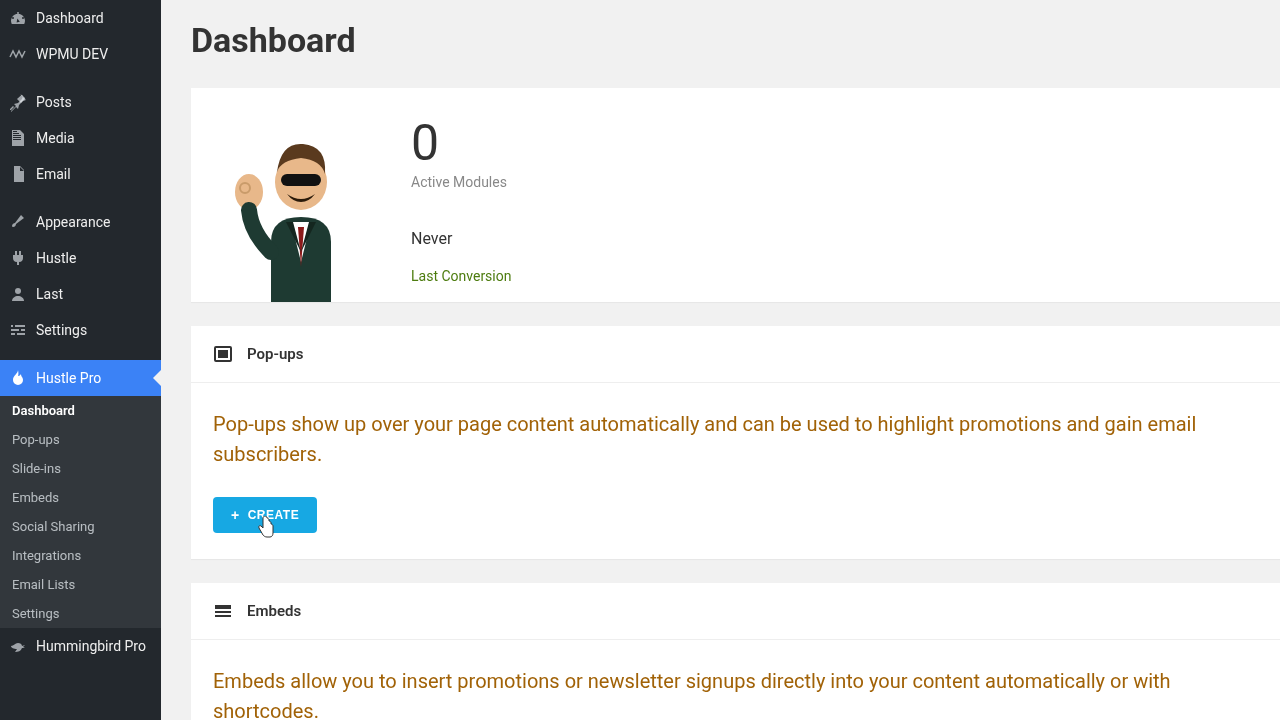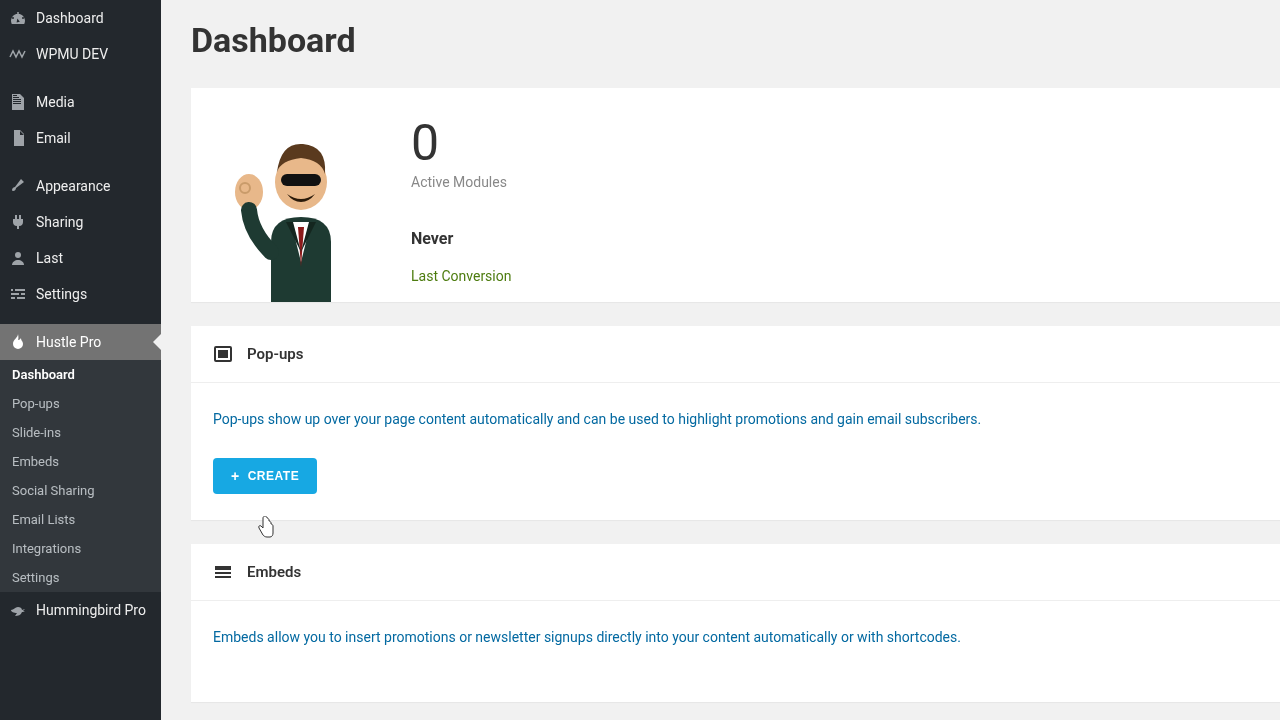--- a/index.html
+++ b/index.html
@@ -29,21 +29,21 @@
 .nav-item .icon {
   width: 20px;
   height: 20px;
   margin-right: 8px;
   display: flex;
   align-items: center;
   justify-content: center;
   color: rgba(240,245,250,0.6);
 }
 .nav-item.active {
-  background: #737373;
+  background: #3b82f6;
   color: #fff;
 }
 .nav-item.active .icon { color: #fff; }
 .nav-item.active::after {
   content: '';
   position: absolute;
   right: 0;
   top: 50%;
   transform: translateY(-50%);
   width: 0; height: 0;
@@ -104,21 +104,21 @@
 }
 .stat-label {
   font-size: 14px;
   color: #888;
   margin-top: 6px;
   margin-bottom: 39px;
 }
 .stat-sub-value {
   font-size: 16px;
   color: #333;
-  font-weight: 700;
+  font-weight: 400;
 }
 .stat-sub-label {
   font-size: 14px;
   color: #4d7c0f;
   margin-top: 20px;
 }
 .section-card { padding: 0; }
 .section-header {
   display: flex;
   align-items: center;
@@ -134,22 +134,22 @@
 }
 .section-title {
   font-size: 15px;
   font-weight: 600;
   color: #333;
 }
 .section-body {
   padding: 26px 22px;
 }
 .section-desc {
-  font-size: 14px;
-  color: #0369a1;
+  font-size: 20px;
+  color: #a16207;
   line-height: 1.5;
   margin-bottom: 28px;
 }
 .btn-create {
   background: #17a8e3;
   color: #fff;
   border: none;
   padding: 10px 18px;
   font-size: 12px;
   font-weight: 600;
@@ -191,20 +191,29 @@
         </svg>
     </span>
     <span>WPMU DEV</span>
   </div>
 
   <div style="height:12px"></div>
 
   <div class="nav-item">
     <span class="icon">
       <svg width="20" height="20" viewBox="0 0 20 20" fill="currentColor">
+          <path d="M12 2l6 6-3 1-4 4-1 4-2-2-5 5v-1l5-5-2-2 4-1 4-4 1-3-3-2z" transform="rotate(0)"></path>
+          <path d="M5 14L2 17v1h1l3-3-1-1zm8.7-11.3l3.6 3.6L13 11l-4-4 4.7-4.3z"></path>
+        </svg>
+    </span>
+    <span>Posts</span>
+  </div>
+  <div class="nav-item">
+    <span class="icon">
+      <svg width="20" height="20" viewBox="0 0 20 20" fill="currentColor">
           <path d="M12 2l4 4v12H4V2h8zM5 3v1h4V3H5zm0 2v1h6V5H5zm6 1V3l3 3h-3zM5 7v1h8V7H5zm0 2v1h8V9H5zm0 2v1h8v-1H5z"></path>
         </svg>
     </span>
     <span>Media</span>
   </div>
   <div class="nav-item">
     <span class="icon">
       <svg width="20" height="20" viewBox="0 0 20 20" fill="currentColor">
           <path d="M6 2h6l4 4v12H6V2zm6 1v4h4l-4-4z"></path>
         </svg>
@@ -221,21 +230,21 @@
         </svg>
     </span>
     <span>Appearance</span>
   </div>
   <div class="nav-item">
     <span class="icon">
       <svg width="20" height="20" viewBox="0 0 20 20" fill="currentColor">
           <path d="M7 3v4H5v3c0 2 1 4 4 4v3h2v-3c3 0 4-2 4-4V7h-2V3h-2v4H9V3H7z"></path>
         </svg>
     </span>
-    <span>Sharing</span>
+    <span>Hustle</span>
   </div>
   <div class="nav-item">
     <span class="icon">
       <svg width="20" height="20" viewBox="0 0 20 20" fill="currentColor">
           <circle cx="10" cy="7" r="3"></circle>
           <path d="M4 17c0-3 3-5 6-5s6 2 6 5H4z"></path>
         </svg>
     </span>
     <span>Last</span>
   </div>
@@ -258,22 +267,22 @@
     </span>
     <span>Hustle Pro</span>
   </div>
 
   <div>
     <div class="sub-item current">Dashboard</div>
     <div class="sub-item">Pop-ups</div>
     <div class="sub-item">Slide-ins</div>
     <div class="sub-item">Embeds</div>
     <div class="sub-item">Social Sharing</div>
+    <div class="sub-item">Integrations</div>
     <div class="sub-item">Email Lists</div>
-    <div class="sub-item">Integrations</div>
     <div class="sub-item">Settings</div>
   </div>
 
   <div class="nav-item">
     <span class="icon">
       <svg width="20" height="20" viewBox="0 0 20 20" fill="currentColor">
           <path d="M3 10c3 0 4-3 7-3 2 0 4 1 4 3l3-1-2 2 2 1-3 0c-1 3-4 4-7 4l2-3c-3 0-6-1-6-3z"></path>
         </svg>
     </span>
     <span>Hummingbird Pro</span>

